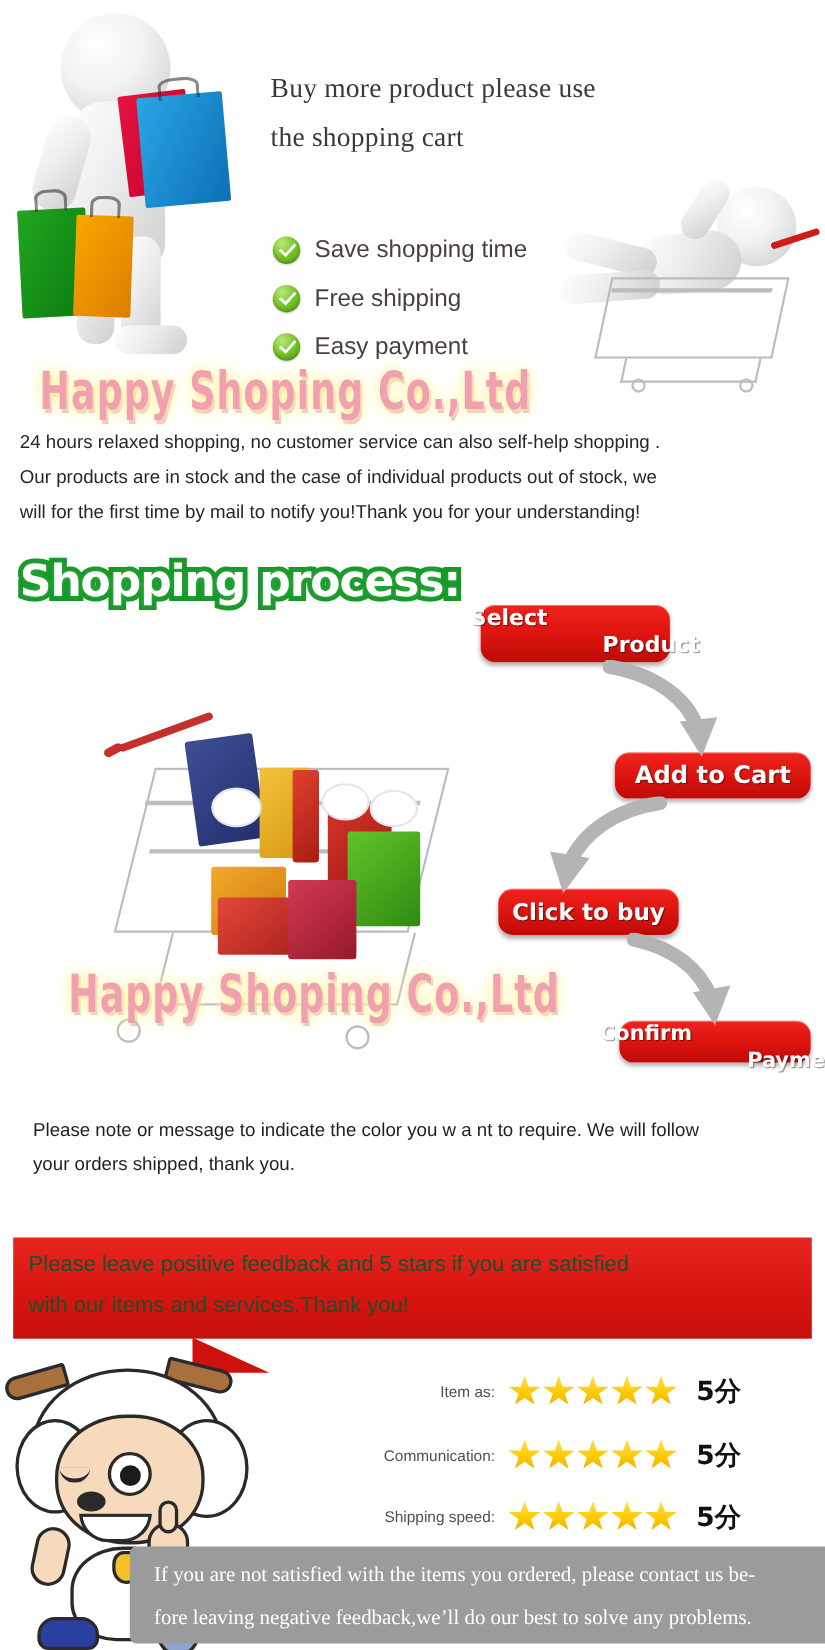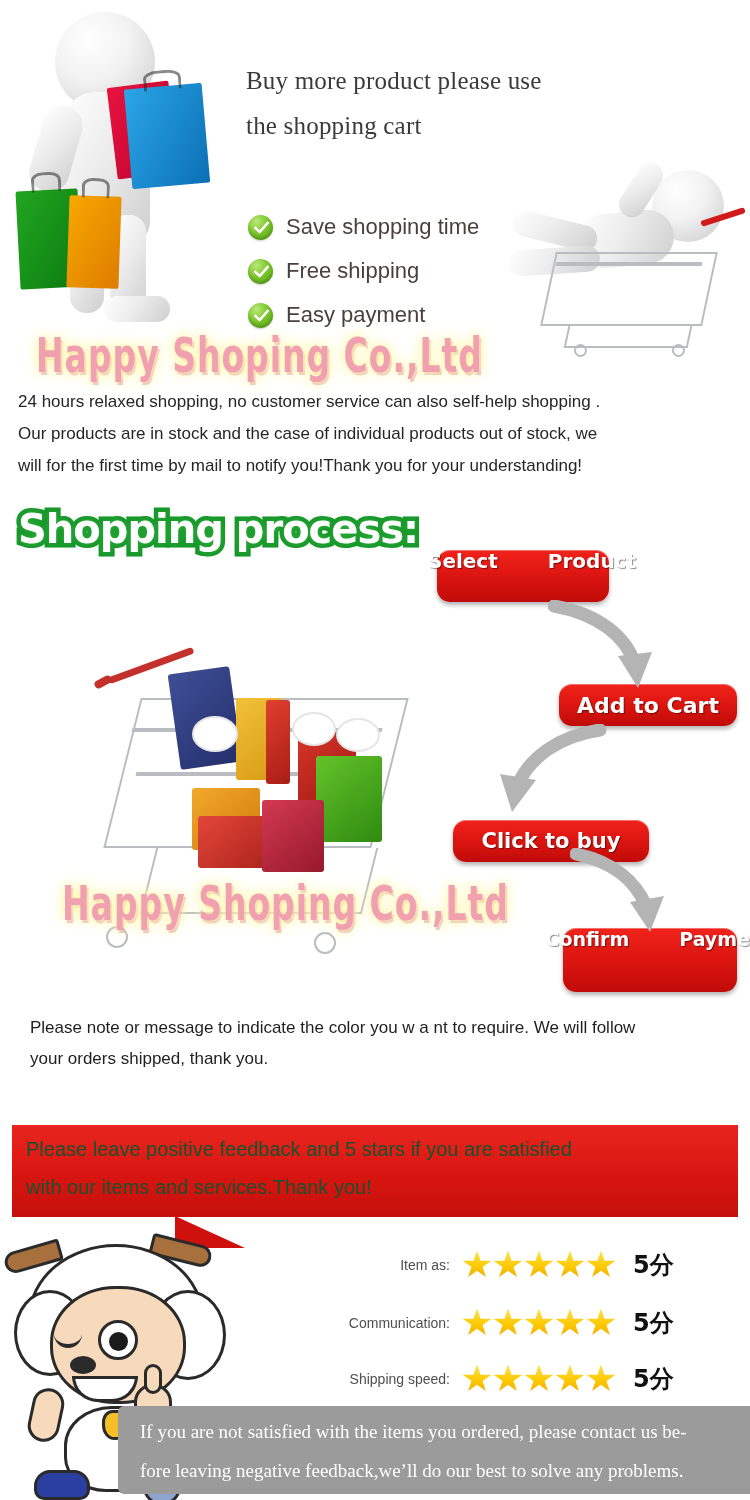--- a/index.html
+++ b/index.html
@@ -59,21 +59,21 @@
     -webkit-text-stroke:9px #17962a; paint-order:stroke fill;
     text-shadow:0 0 6px #2fae3d; }
 
   .step { position:absolute; border-radius:13px;
     background:linear-gradient(180deg,#f0231c 0%,#dd1510 48%,#c00b08 100%);
     box-shadow:0 3px 4px rgba(0,0,0,.3), inset 0 1px 0 rgba(255,255,255,.35);
     color:#fff; font-family:"DejaVu Sans", sans-serif; font-weight:bold;
     display:flex; flex-direction:row; justify-content:center;
     text-shadow:1px 1px 1px rgba(0,0,0,.45); }
   .step .l1 { padding-left:18px; }
-  .step .l2 { padding-left:50px; }
+  .step .l2 { padding-left:50px;margin-top:25px; }
 
   .arrow { position:absolute; }
 
   
   #note { position:absolute; left:30px; top:1012px; width:680px;
     font-size:17px; line-height:31px; color:#1f1f1f; }
 
   
   #fb-banner { position:absolute; left:12px; top:1125px; width:726px; height:92px;
     background:linear-gradient(180deg,#e8251e 0%,#d81510 55%,#c5100c 100%); }
@@ -203,25 +203,25 @@
 
 <div class="step" style="left:437px;top:550px;width:172px;height:52px;font-size:20px;line-height:23px;">
   <span class="l1">Select</span>
   <span class="l2">Product</span>
 </div>
 
 <div class="step" style="left:559px;top:684px;width:178px;height:42px;font-size:22px;align-items:center;">
   <span>Add to Cart</span>
 </div>
 
-<div class="step" style="left:453px;top:808px;width:196px;height:42px;font-size:21px;align-items:center;margin-top:12px;">
+<div class="step" style="left:453px;top:808px;width:164px;height:42px;font-size:21px;align-items:center;">
   <span>Click to buy</span>
 </div>
 
-<div class="step" style="left:563px;top:928px;width:174px;height:64px;font-size:19px;line-height:23px;">
+<div class="step" style="left:563px;top:928px;width:174px;height:38px;font-size:19px;line-height:23px;">
   <span class="l1">Confirm</span>
   <span class="l2">Payment</span>
 </div>
 
 <svg class="arrow" style="left:548px;top:600px;width:120px;height:92px;" viewBox="0 0 120 92">
   <path d="M6 6 C52 14 78 38 86 62" stroke="#b4b4b4" stroke-width="13" fill="none" stroke-linecap="round"></path>
   <path d="M70 56 L90 88 L104 52 Z" fill="#b4b4b4"></path>
 </svg>
 
 <svg class="arrow" style="left:488px;top:724px;width:120px;height:94px;" viewBox="0 0 120 94">

